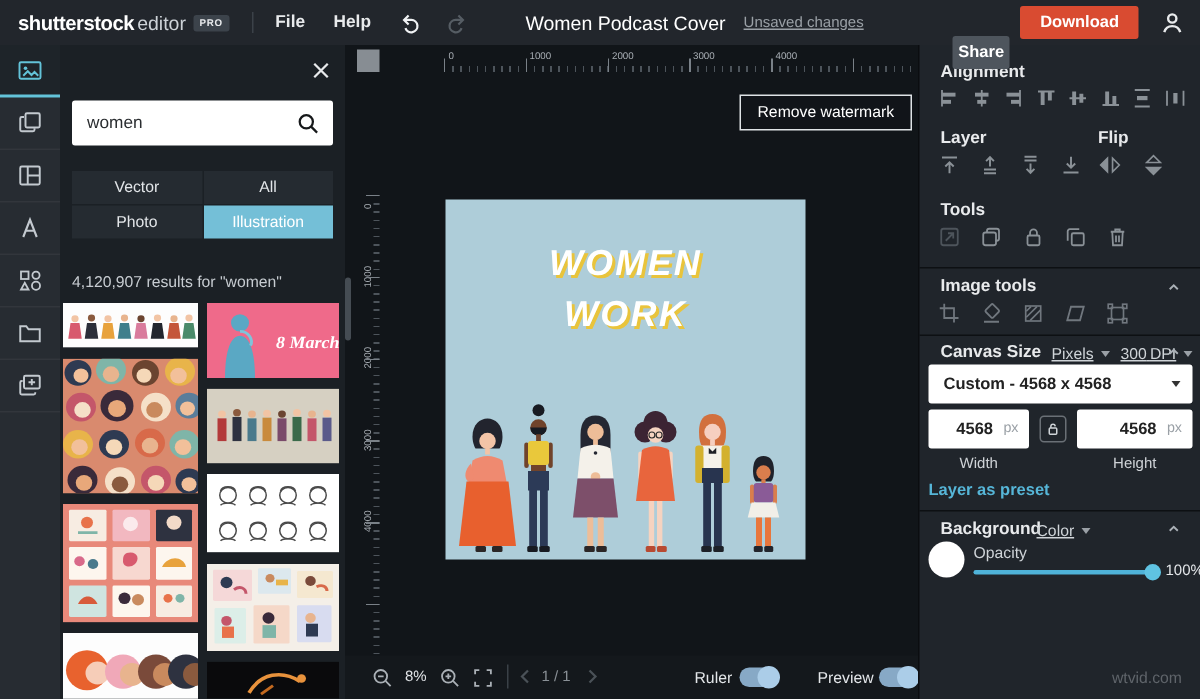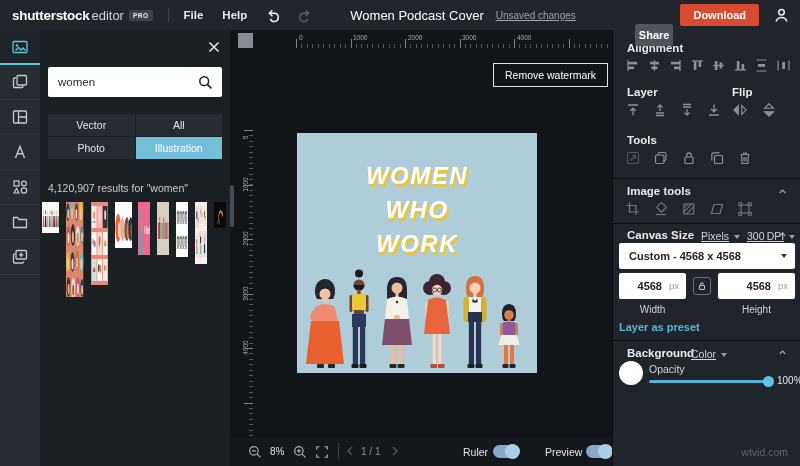--- a/index.html
+++ b/index.html
@@ -41,21 +41,21 @@
   .searchbox { position:absolute; top:37px; left:8px; width:174px; height:30px; background:#fff; border-radius:2px; }
   .searchbox .q { position:absolute; left:10px; top:0; line-height:30px; font-size:11.5px; color:#2a2d30; }
   .searchbox .mag { position:absolute; right:9px; top:8px; color:#16181a; }
   .filters { position:absolute; top:84px; left:8px; width:174px; display:grid;
     grid-template-columns:1fr 1fr; gap:1px; }
   .fbtn { height:22px; background:#252b31; color:#e3e6e9; font-size:10.5px;
     display:flex; align-items:center; justify-content:center; }
   .fbtn.active { background:#74bfd7; color:#fff; }
   .results { position:absolute; top:152px; left:8px; color:#c7ccd1; font-size:10.5px; }
   .thumbs { position:absolute; top:172px; left:2px; right:0; bottom:0; display:flex; }
-  .tcol { display:flex; flex-direction:row; gap:7px; }
+  .tcol { display:flex; flex-direction:column; gap:7px; }
   .tcol.c1 { width:90px; margin-right:6px; }
   .tcol.c2 { width:88px; }
   .thumb { width:100%; overflow:hidden; position:relative; }
   .thumb svg { width:100%; height:100%; }
   .lscroll { position:absolute; left:230px; top:185px; width:4px; height:42px;
     background:#454c53; border-radius:2px; z-index:6; }
 
   
   .cregion { position:absolute; left:230px; top:30px; width:382px; bottom:0; background:#111519; }
   .corner { position:absolute; left:8px; top:3px; width:15px; height:15px; background:#878d93; }
@@ -458,21 +458,20 @@
       <span style="top:187px">2000</span>
       <span style="top:242px">3000</span>
       <span style="top:296px">4000</span>
     </div>
 
     <div class="rm-watermark">Remove watermark</div>
 
     <div class="page" style="background:#aecdd9">
       <div class="page-title" style="color:#ffffff; text-shadow:2px 2.5px 0 #e9c43c">
         <div>WOMEN</div>
-        <div>WHO</div>
         <div>WORK</div>
       </div>
       <svg class="figures" viewBox="0 0 240 116">
 
         <path d="M18 34c0-8 5-12 10-12s10 4 10 12c0 5-2 8-2 8H20s-2-3-2-8z" fill="#22242e"></path>
         <circle cx="28" cy="37" r="5.5" fill="#f3c4a7"></circle>
         <rect x="26.4" y="42" width="3.2" height="4" fill="#f3c4a7"></rect>
         <path d="M18 50q10-6 20 0l3 16H15z" fill="#ef8a70"></path>
         <path d="M17 52c-4 4-5 9-2 12l4-2z" fill="#ef8a70"></path>
         <path d="M14 64h28l5 43H9z" fill="#e8602e"></path>

